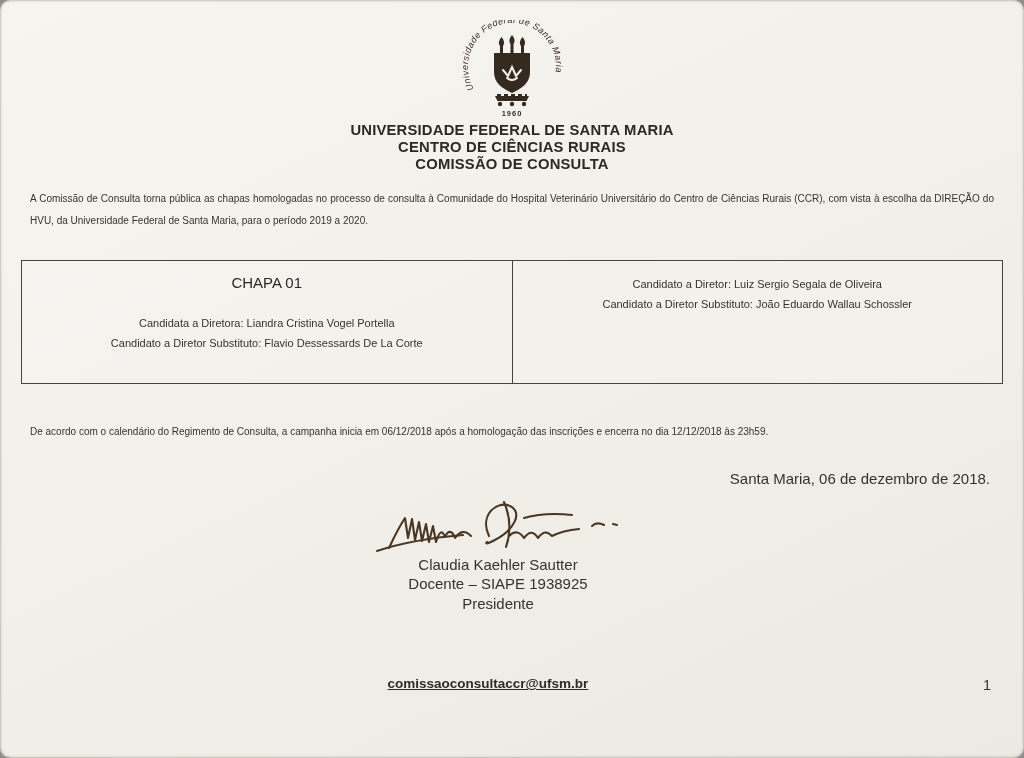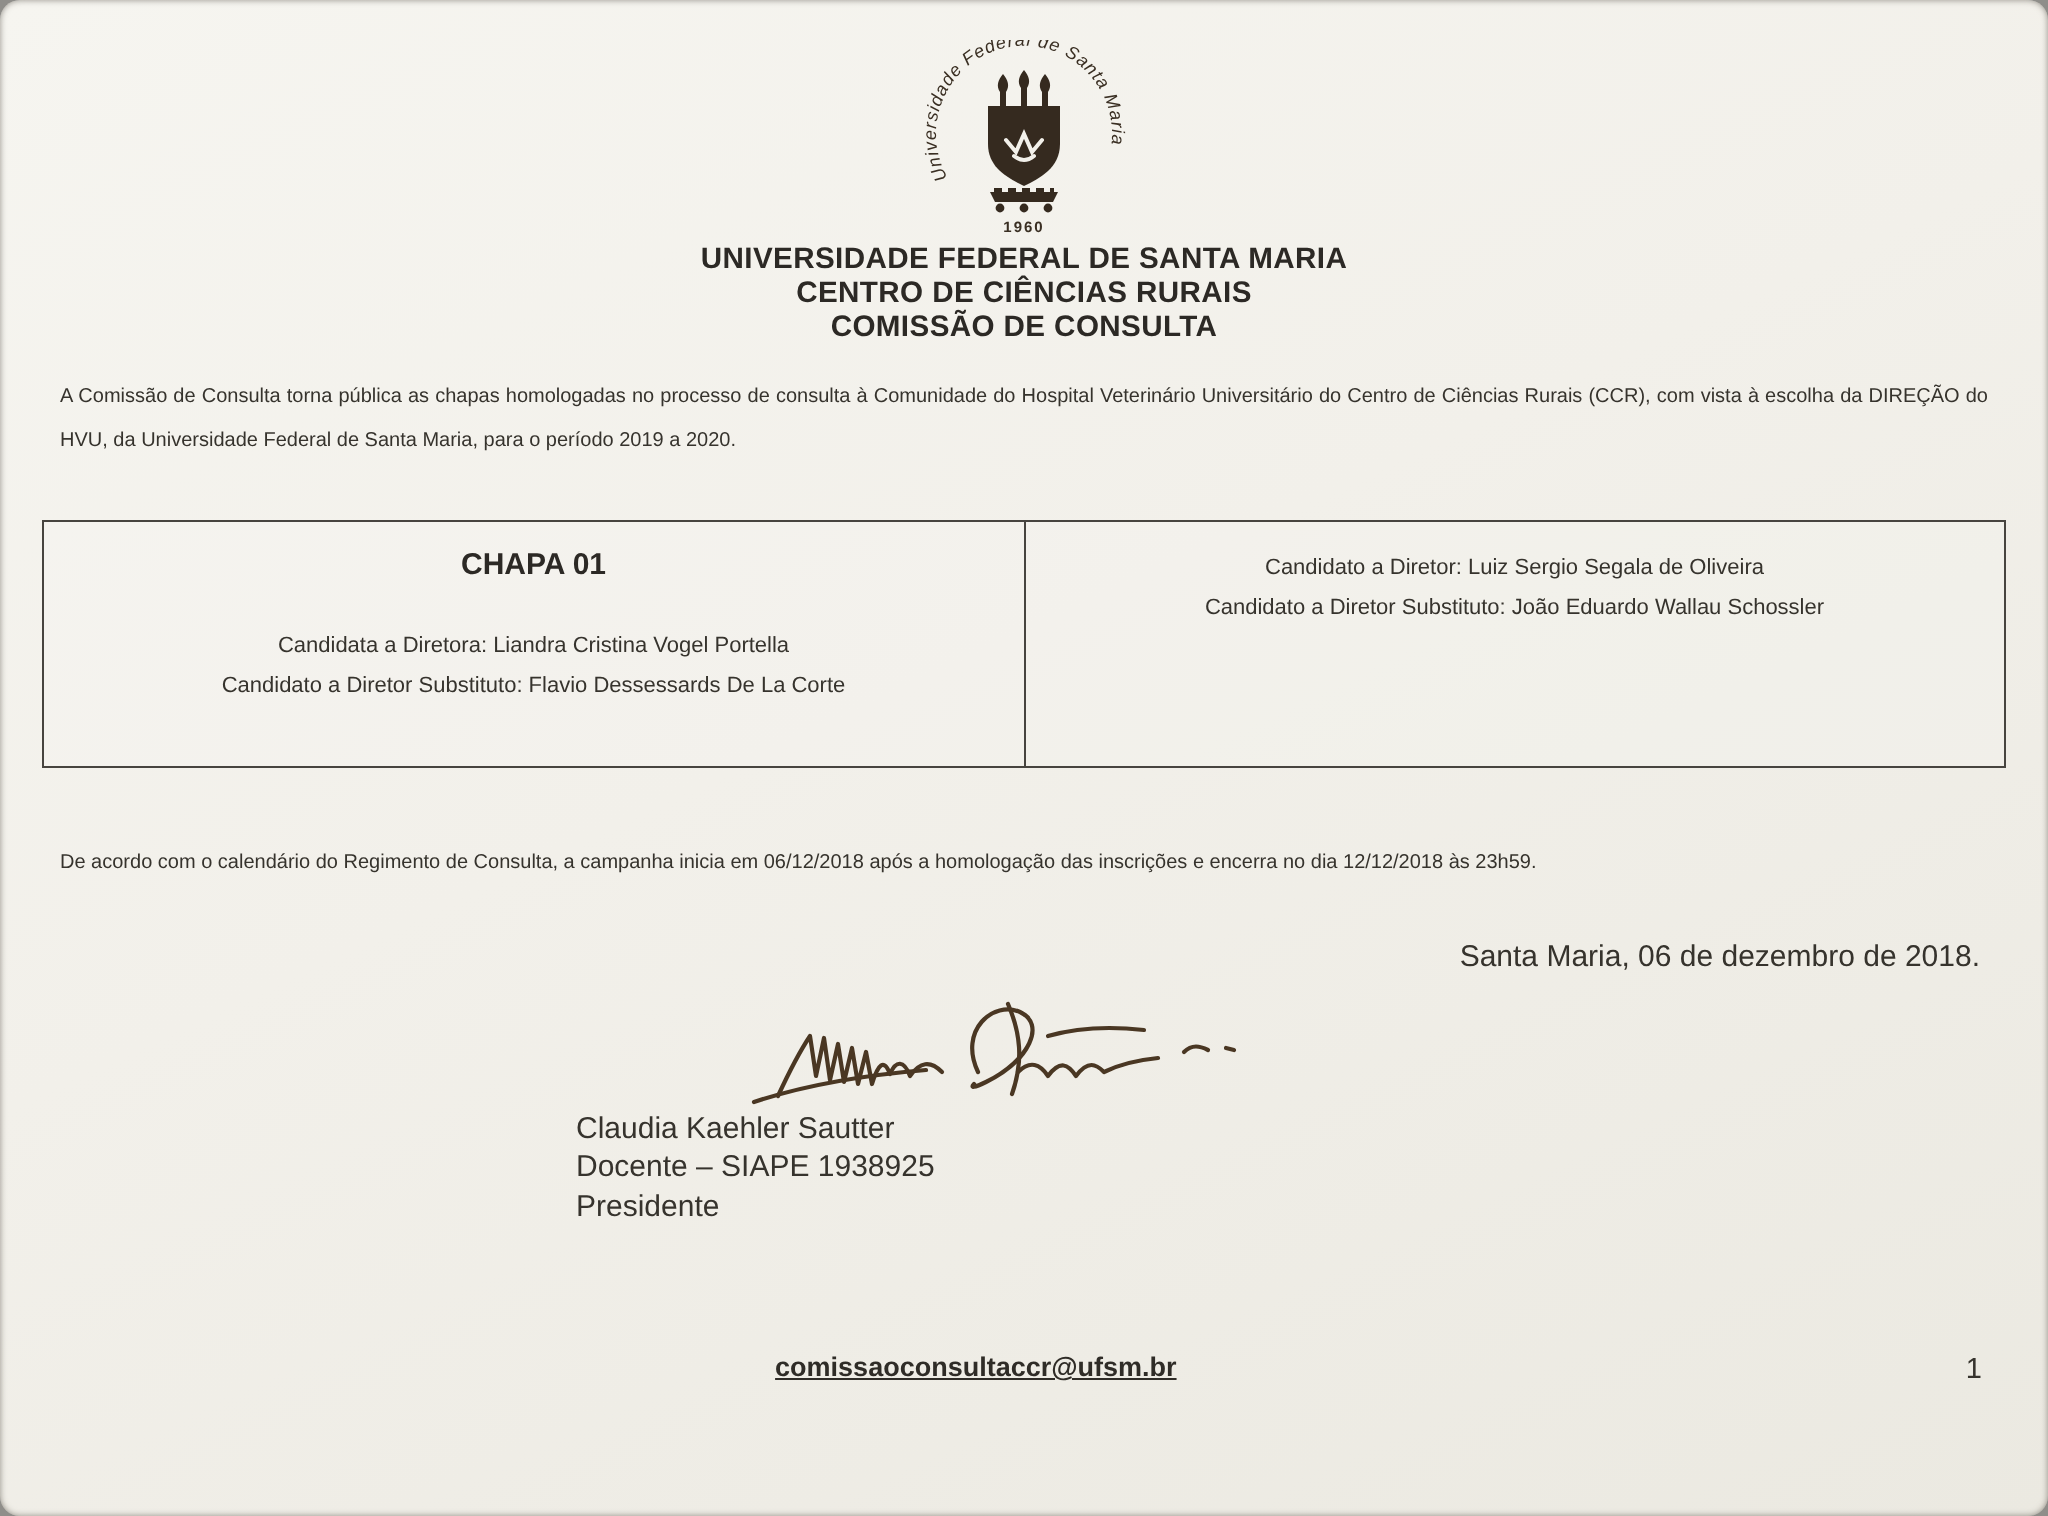--- a/index.html
+++ b/index.html
@@ -45,40 +45,41 @@
   }
   .chapa-cell{
     flex:1 1 50%;
     text-align:center;
     padding:13px 8px 30px;
   }
   .chapa-cell + .chapa-cell{
     border-left:1.5px solid #47443f;
   }
   .chapa-title{
-    font-weight:bold;
+    font-weight:normal;
     font-size:15px;
     margin-bottom:22px;
     color:#2c2925;
   }
   .chapa-line{
     font-size:11px;
     line-height:20px;
     color:#36332d;
   }
   .para2{margin-top:37px;}
   .date-line{
     margin:27px 34px 0 0;
     text-align:right;
     font-size:15px;
     color:#36332d;
   }
   .sig-block{
     margin:10px auto 0;
     width:420px;
+    text-align:center;
     transform:translateX(-14px);
   }
   .sig-svg{display:block;margin:0 auto;}
   .sig-name,.sig-role,.sig-title{
     font-size:15px;
     line-height:19.5px;
     color:#36332d;
   }
   .doc-footer{
     position:absolute;

